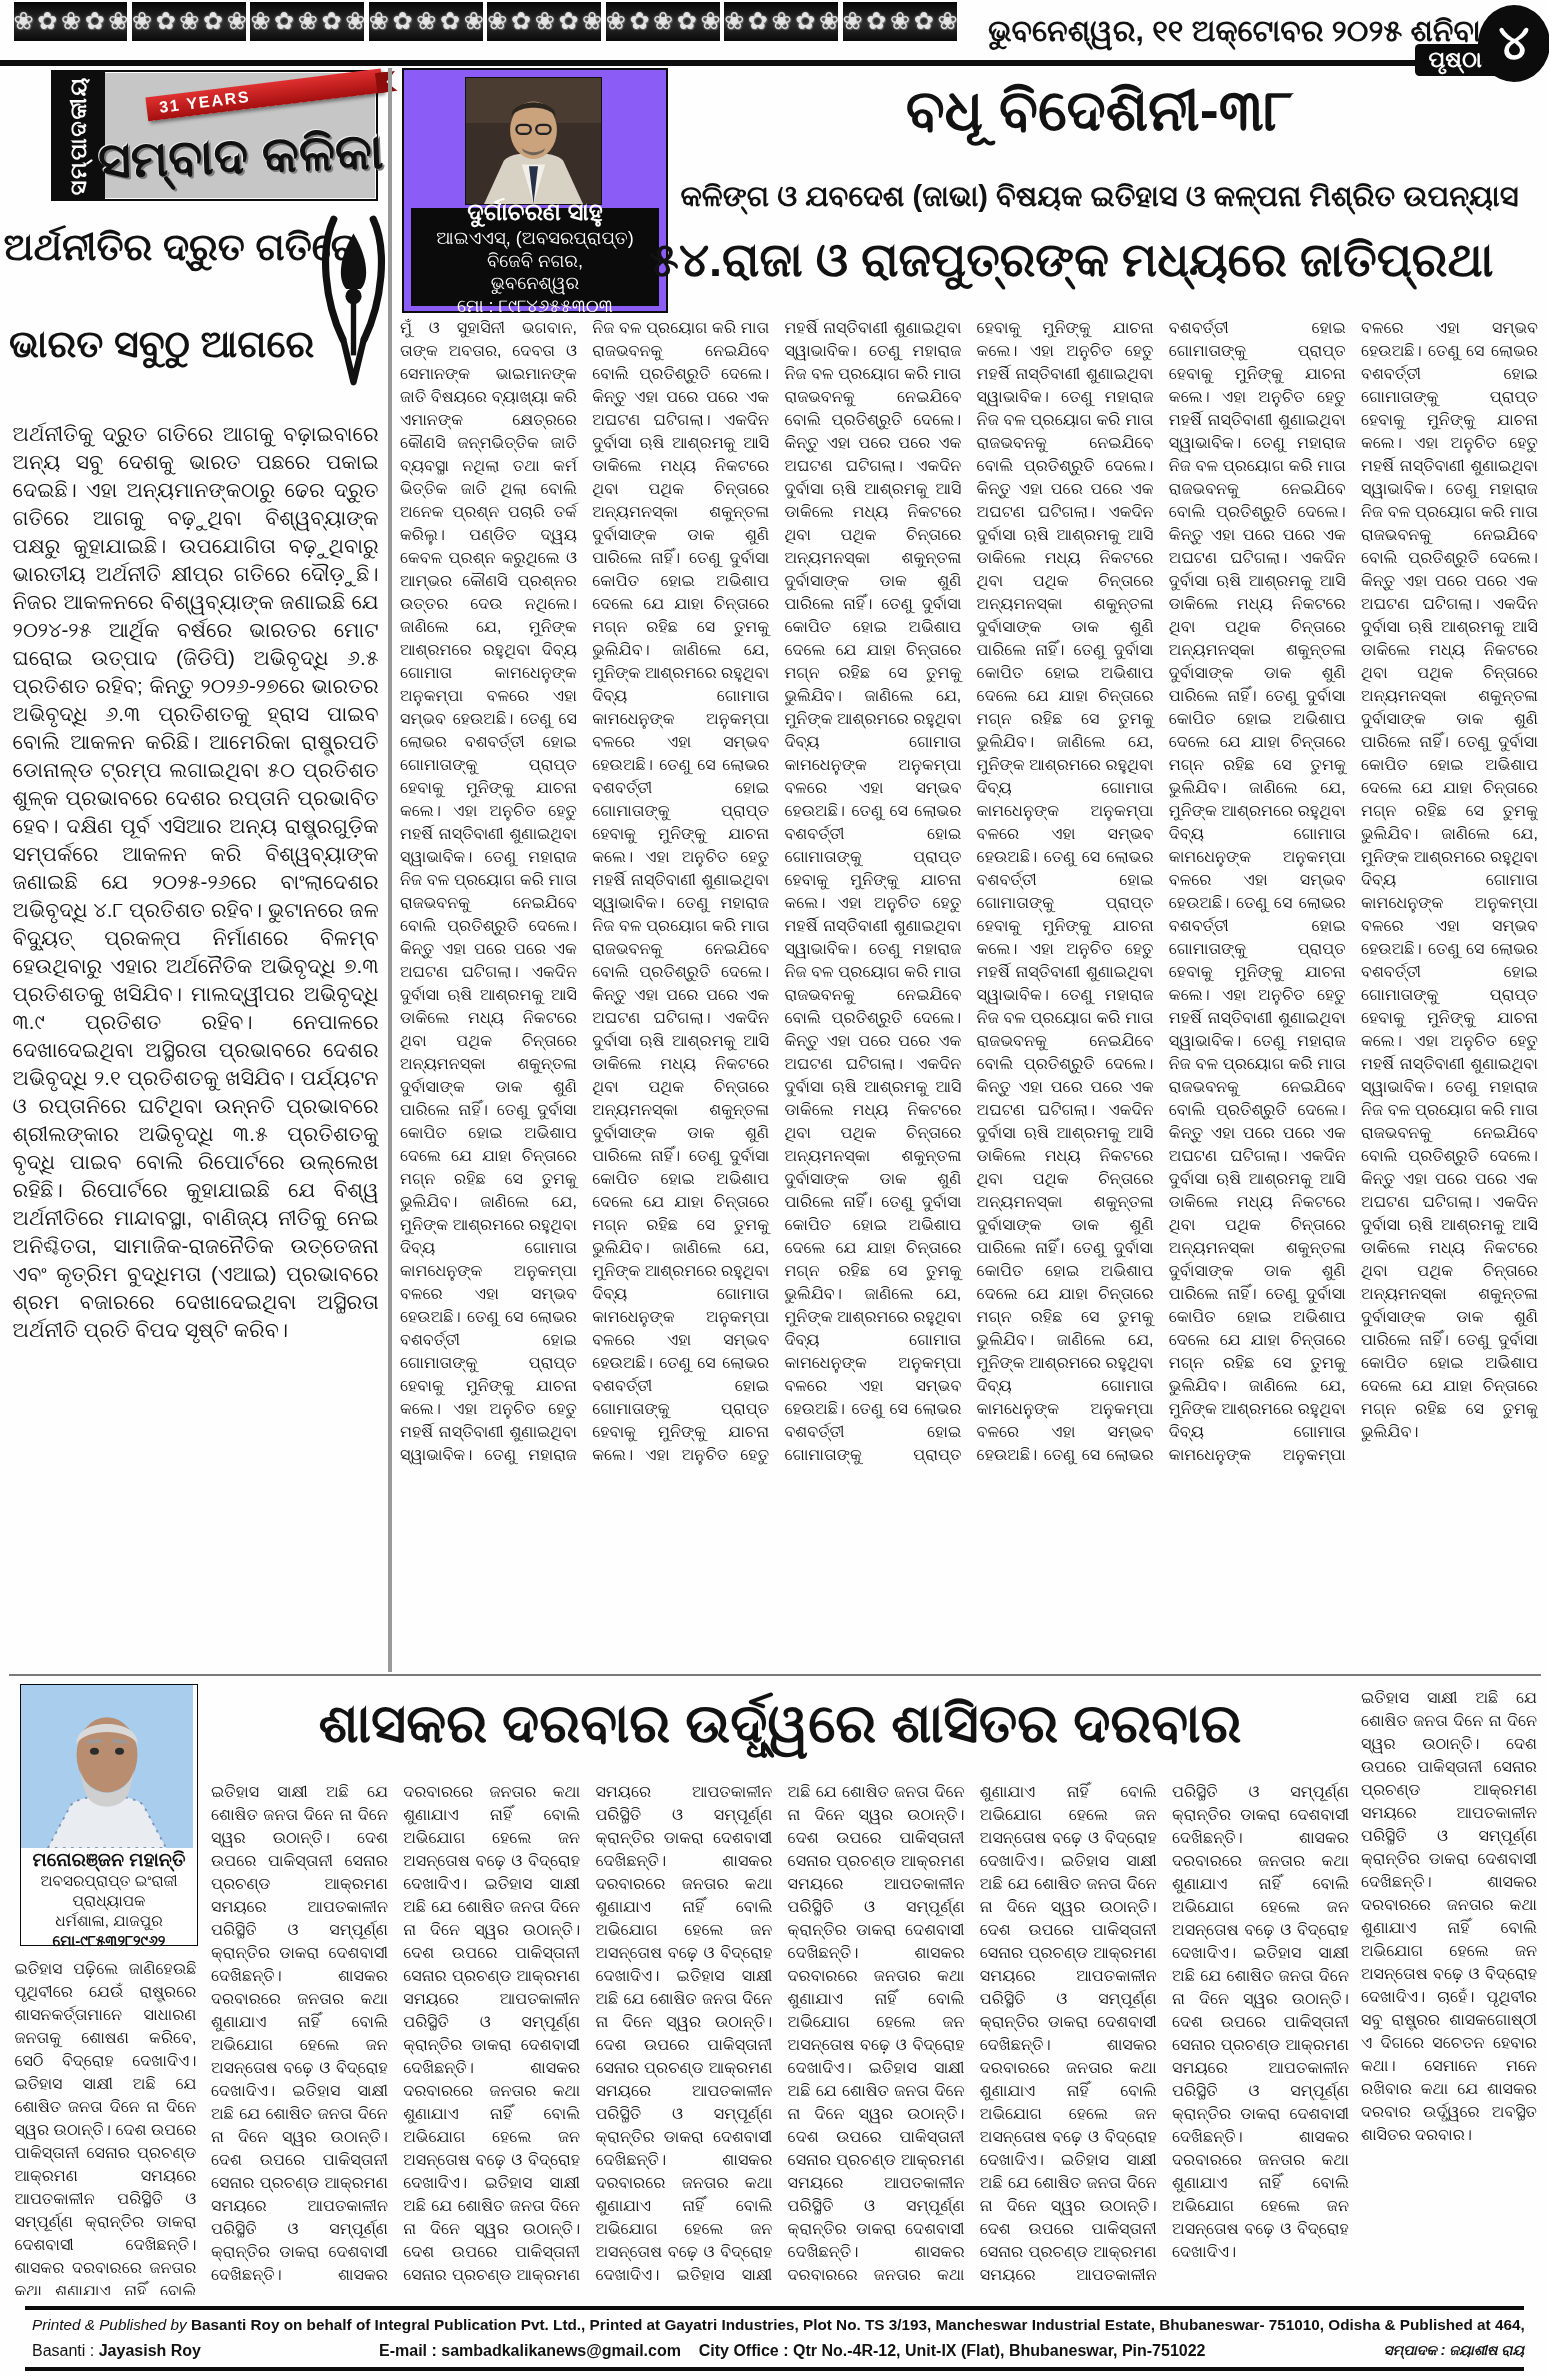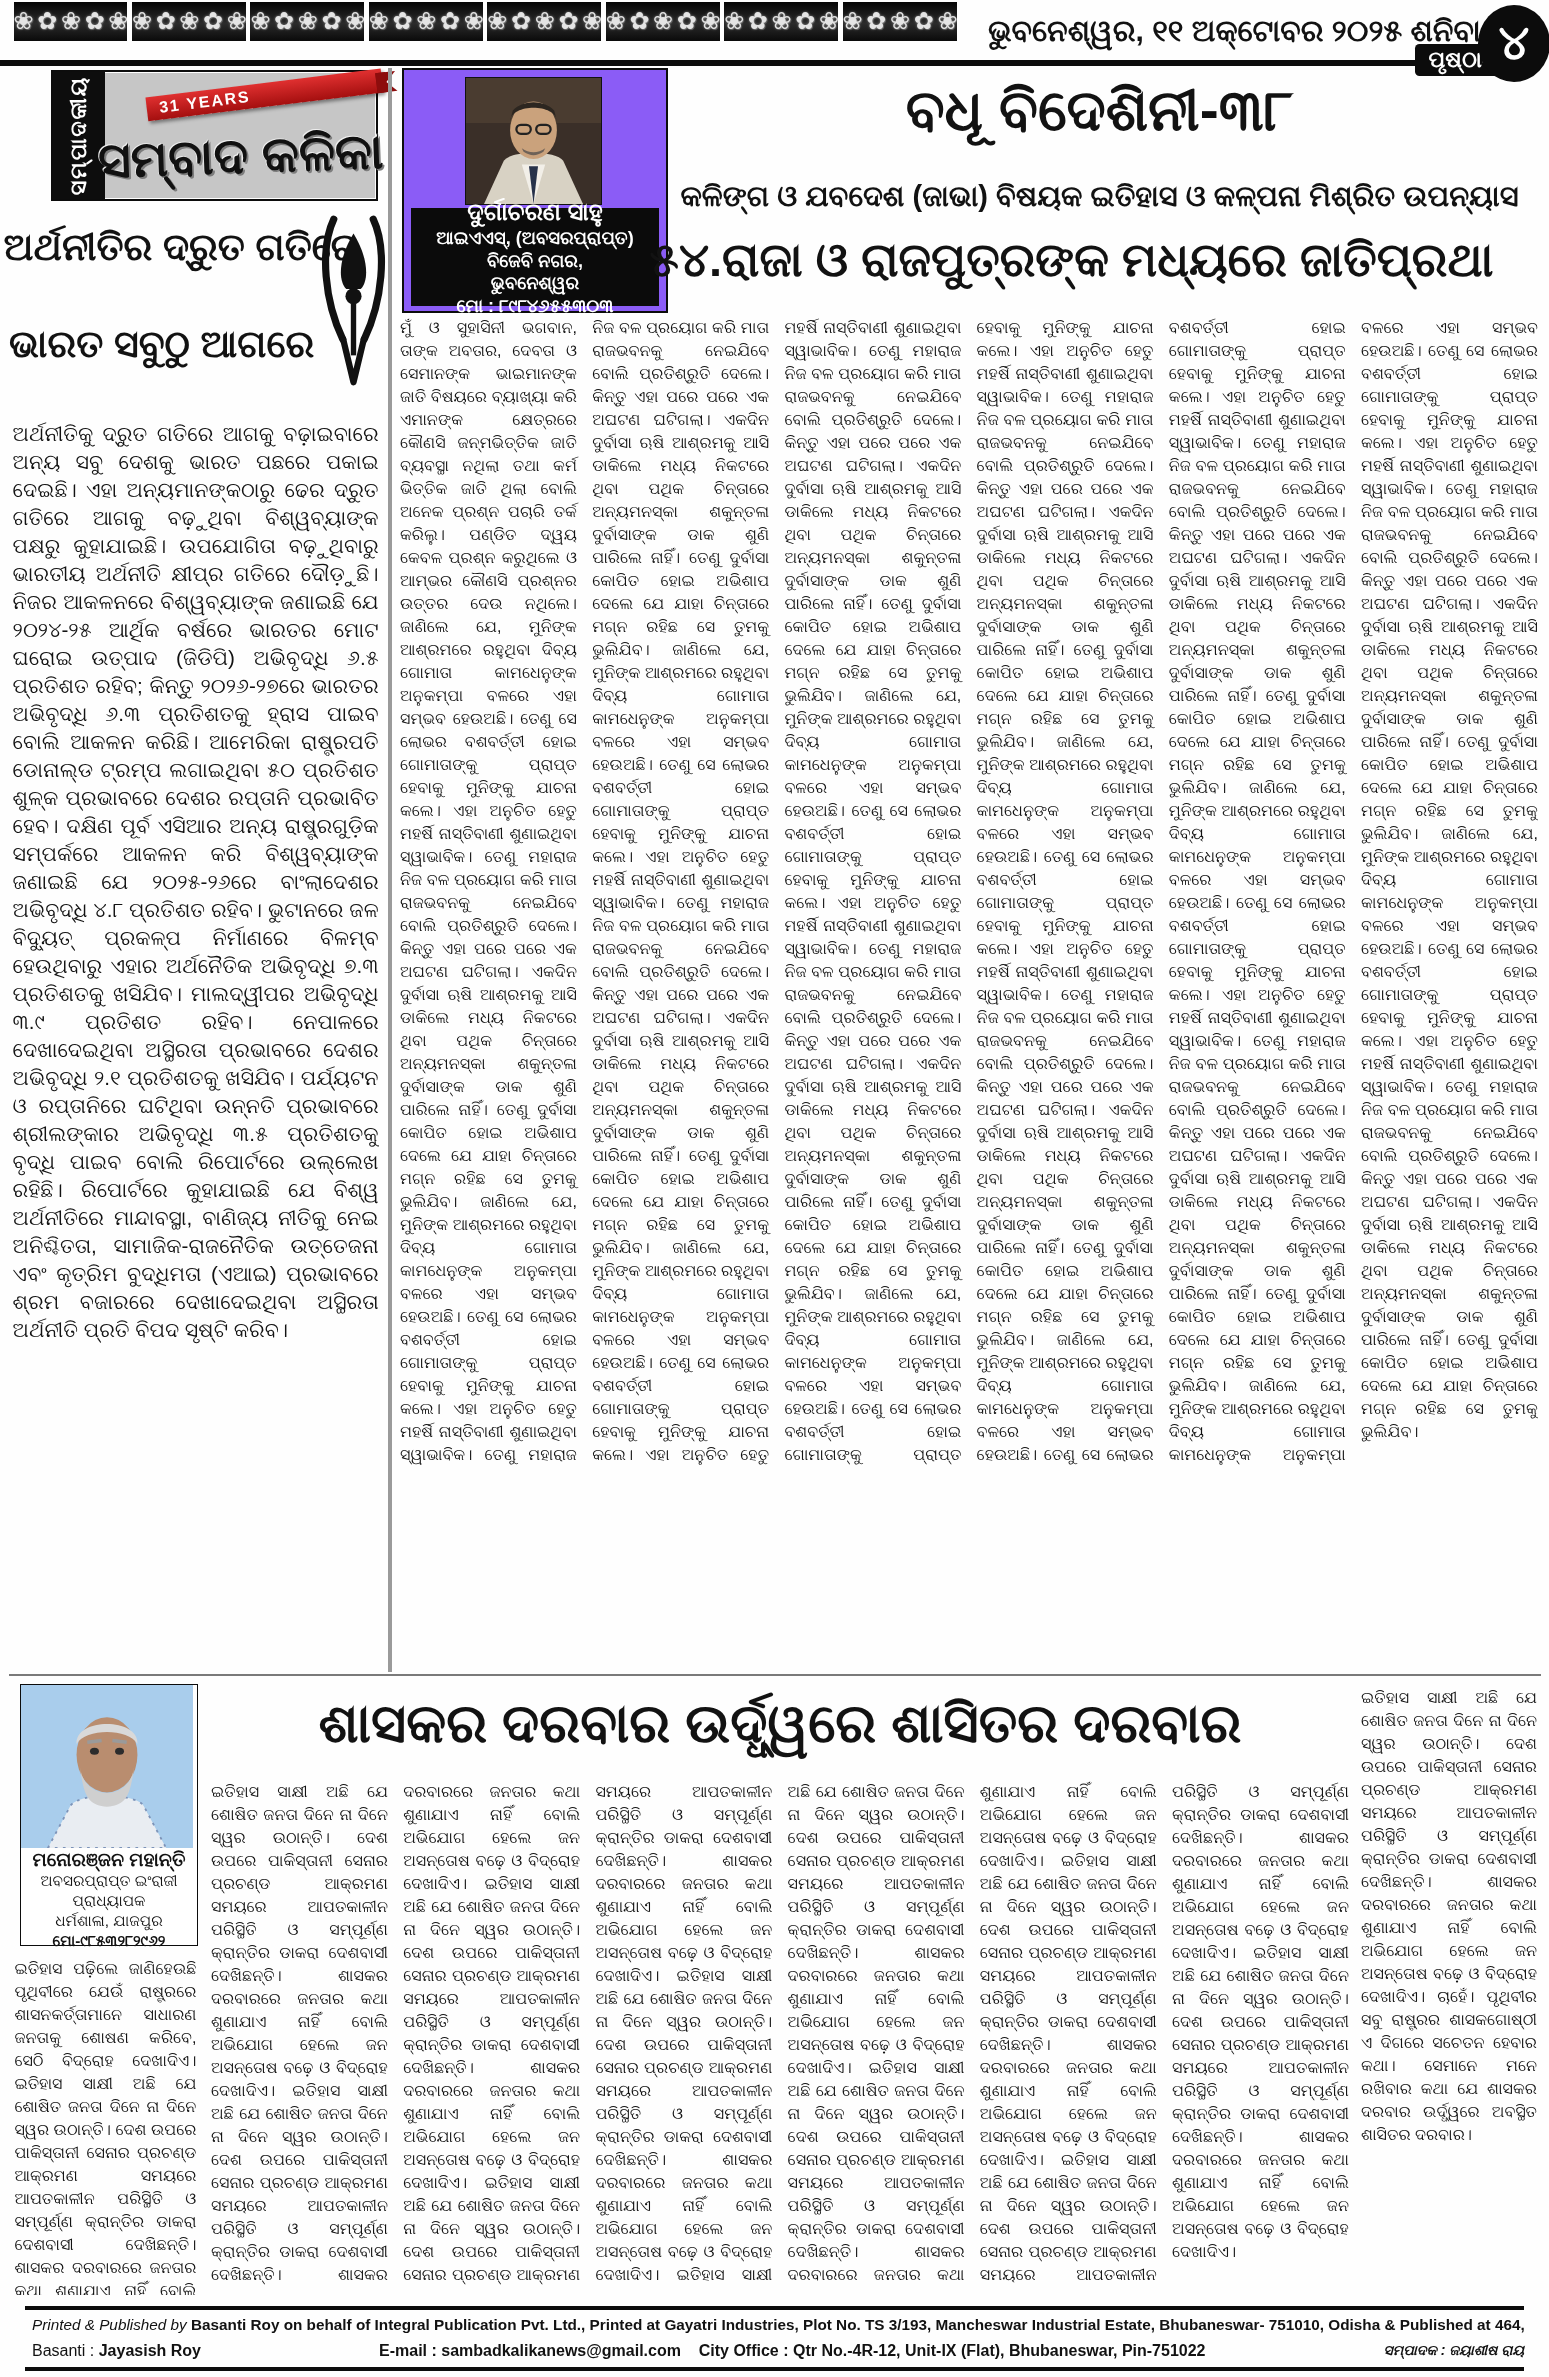--- a/index.html
+++ b/index.html
@@ -29,21 +29,21 @@
   .ed-head{font-weight:bold;font-size:38px;text-align:center;white-space:nowrap;}
   .bodytext{font-size:20.7px;line-height:28px;text-align:justify;overflow:hidden;}
   .smalltext{font-size:16px;line-height:23px;text-align:justify;overflow:hidden;}
   .cols6{column-count:6;column-gap:15.3px;}
   .vrule{background:#9a9a9a;}
   .hrule{background:#7a7a7a;}
   
   .authorbox{border:2.7px solid #0c0c0c;background:#8b5cf6;}
   .infobox{position:absolute;background:#0b0b0b;color:#fff;text-align:center;display:flex;flex-direction:column;justify-content:center;gap:1.8px;}
   .infobox .nm{font-size:24px;font-weight:bold;line-height:29px;}
-  .infobox .ln{font-size:18px;font-weight:bold;line-height:20.7px;}
+  .infobox .ln{font-size:18px;font-weight:normal;line-height:20.7px;}
   .title1{font-weight:bold;font-size:57px;text-align:center;white-space:nowrap;}
   .title2{font-weight:bold;font-size:29px;text-align:center;white-space:nowrap;}
   .title3{font-weight:bold;font-size:47px;text-align:center;white-space:nowrap;}
   .bh{font-weight:bold;font-size:54px;text-align:center;white-space:nowrap;}
   .photo2box{border:1.8px solid #0c0c0c;background:#fff;}
   .byline2{text-align:center;}
   .byline2 .nm{font-size:19px;font-weight:bold;line-height:23px;}
   .byline2 .ln{font-size:15.3px;line-height:20px;}
   
   .f1{font-size:15.3px;white-space:nowrap;overflow:hidden;}

